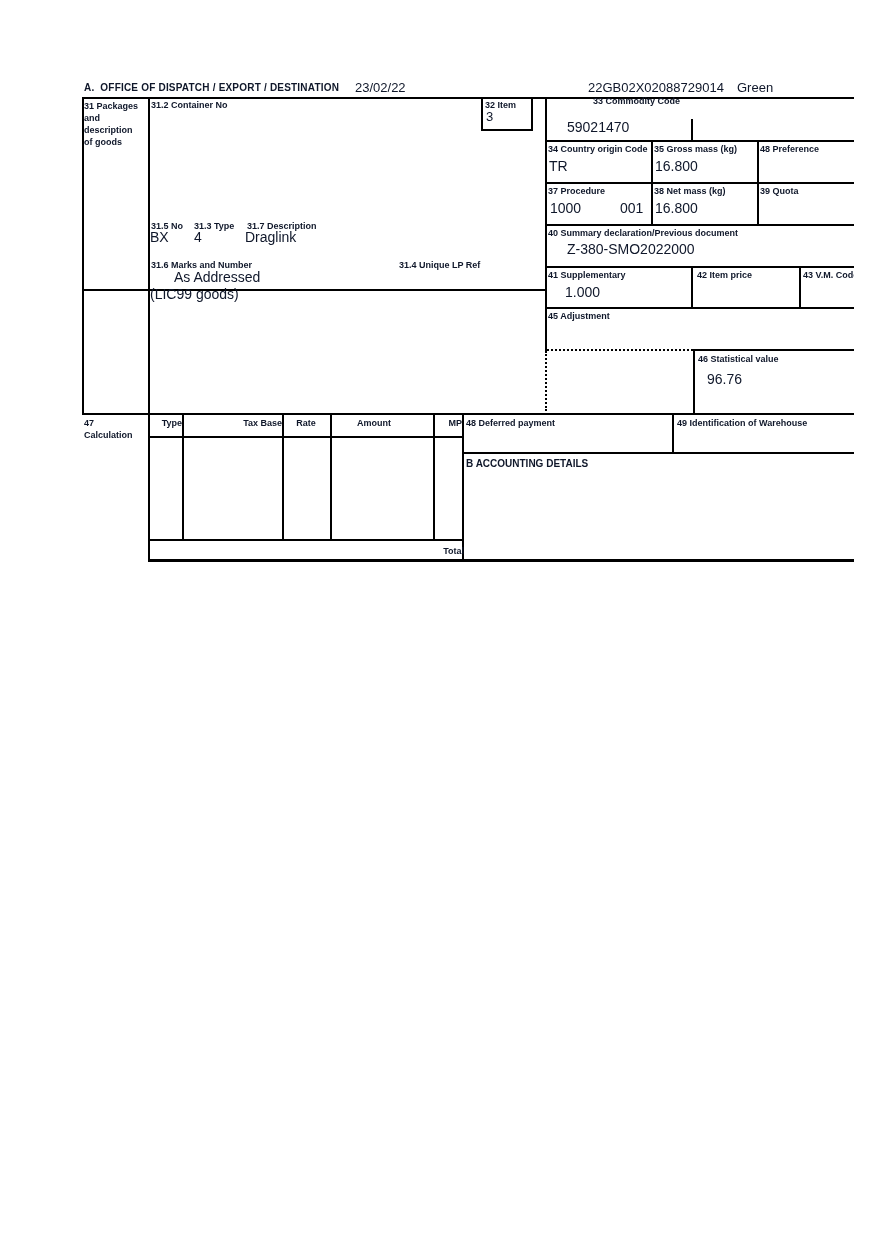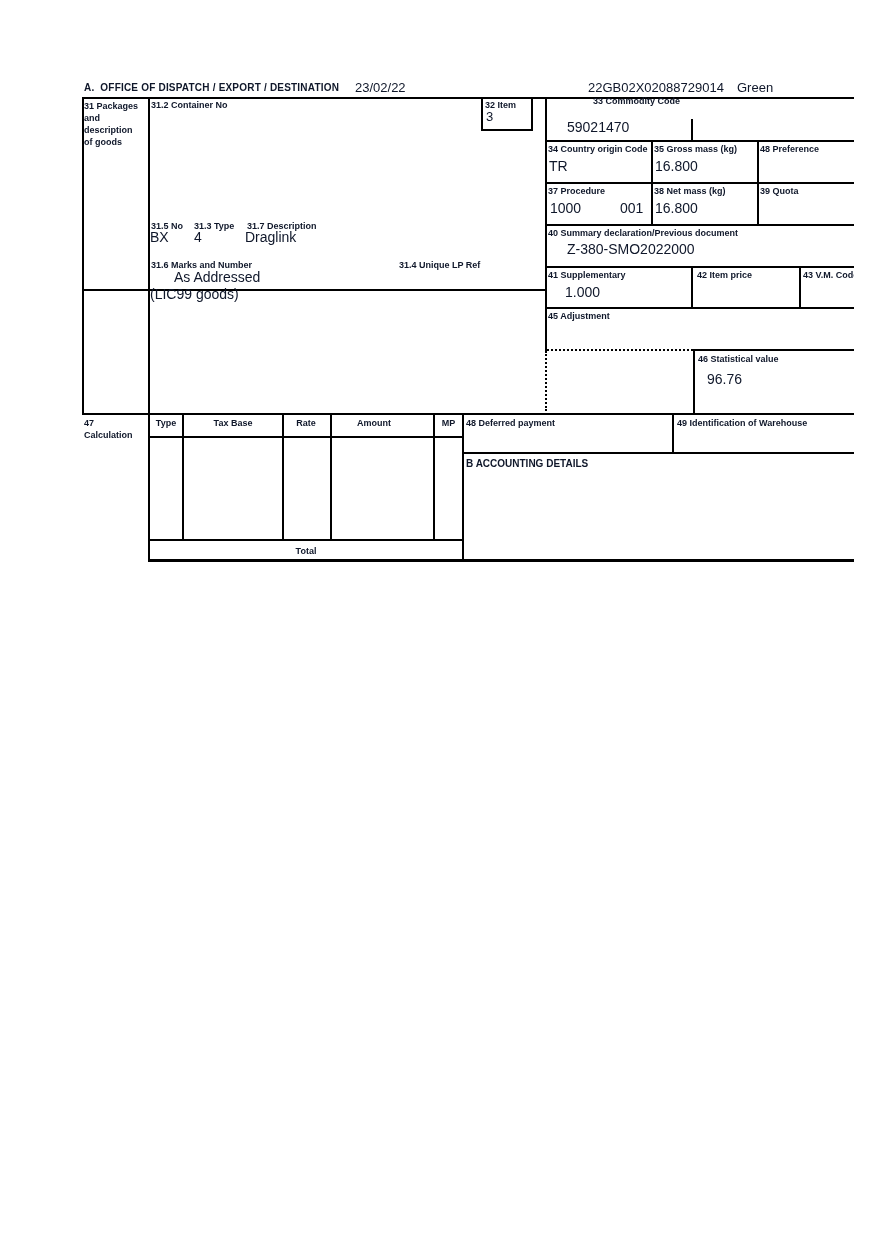--- a/index.html
+++ b/index.html
@@ -10,21 +10,21 @@
   .dot-h{position:absolute;height:0;border-top:2px dotted #000;background:none;}
   .t{position:absolute;white-space:pre;}
   .lbl{font-size:9px;font-weight:bold;line-height:1.15;}
   .lbl-ml{white-space:pre-line;line-height:1.35;}
   .val{font-size:14px;line-height:1.1;}
   .val-sm{font-size:13px;line-height:1.1;}
   .hdr-title{font-size:10px;font-weight:bold;letter-spacing:.2px;}
   .hdr-val{font-size:13px;}
   .b-label{font-size:10px;font-weight:bold;}
   .th{position:absolute;font-size:9px;font-weight:bold;}
-  .center{text-align:center;}
+  .center{text-align:right;}
   .right{text-align:center;}
 </style>
 </head>
 <body>
 
 <div id="page">
 
   <div class="t hdr-title" style="left:84px;top:82px;">A.  OFFICE OF DISPATCH / EXPORT / DESTINATION</div>
   <div class="t hdr-val" style="left:355px;top:80px;">23/02/22</div>
   <div class="t hdr-val" style="left:588px;top:80px;">22GB02X02088729014</div>

